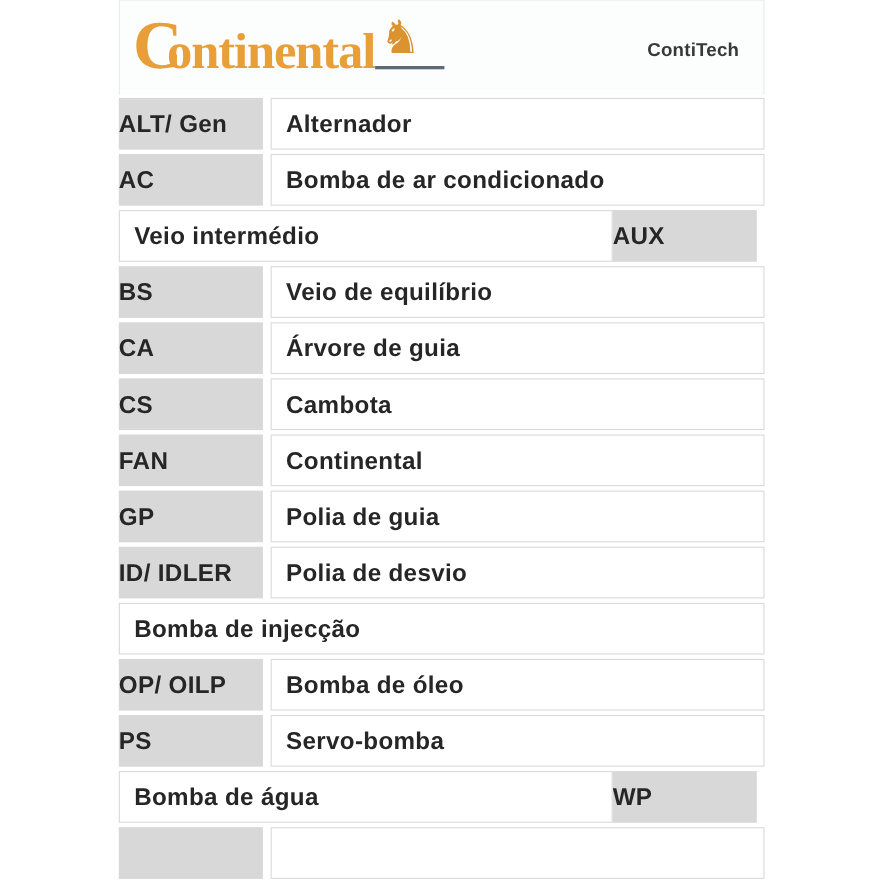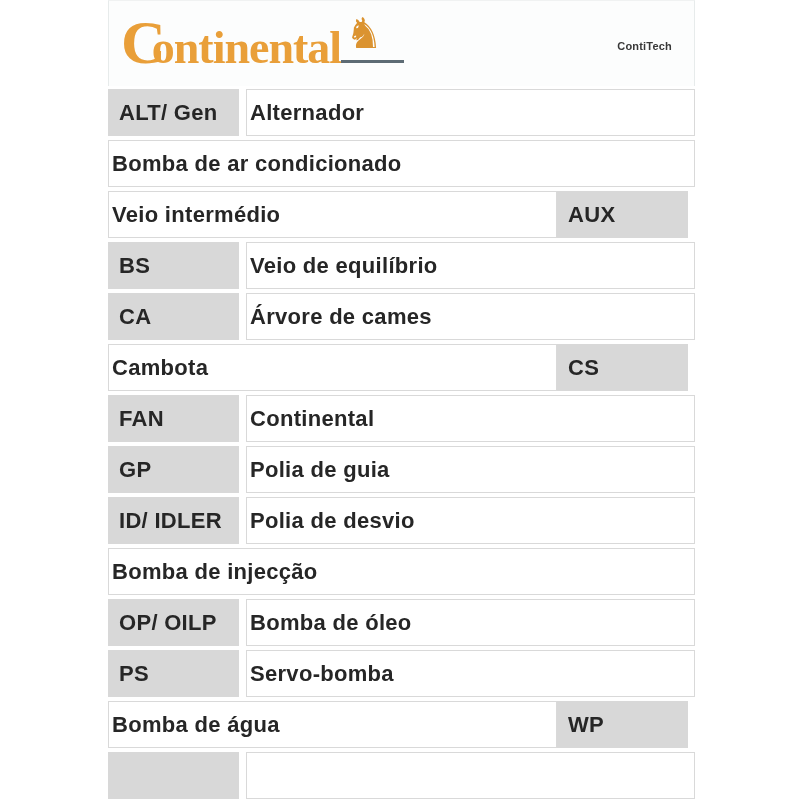--- a/index.html
+++ b/index.html
@@ -72,21 +72,21 @@
   .horse-underline {
     position: absolute;
     left: 0;
     bottom: 8px;
     width: 63px;
     height: 3px;
     background: var(--underline-gray, #5D6B74);
   }
 
   .subbrand {
-    font-size: 11px;
+    font-size: 17px;
     font-weight: bold;
     letter-spacing: 0.2px;
     color: var(--subbrand-gray, #383838);
     margin-top: 4px;
   }
 
   
   .legend-table { margin-top: 3px; }
 
   .row {
@@ -102,30 +102,29 @@
     font-size: 22px;
     letter-spacing: 0.3px;
     color: var(--text-dark, #262626);
     white-space: nowrap;
     overflow: hidden;
   }
 
   .cell.code {
     width: 131px;
     background: var(--cell-gray, #D8D8D8);
-    padding-left: 11px;
     margin-right: 7px;
     flex-shrink: 0;
   }
 
   .cell.desc {
     flex: 1;
     background: #ffffff;
     border: 1px solid var(--divider-gray, #D9D9D9);
-    padding-left: 3px;
+    padding-left: 13px;
   }
 </style>
 </head>
 <body>
 
 <div class="page">
   <div class="content">
 
     <header class="brand-header">
       <div class="logo">
@@ -138,41 +137,42 @@
       <div class="subbrand">ContiTech</div>
     </header>
 
     <main class="legend-table">
   <div class="row">
     <div class="cell code">ALT/ Gen</div>
     <div class="cell desc">Alternador</div>
   </div>
 
   <div class="row">
+    <div class="cell code">AC</div>
     <div class="cell desc">Bomba de ar condicionado</div>
   </div>
 
   <div class="row">
     <div class="cell desc">Veio intermédio</div>
     <div class="cell code">AUX</div>
   </div>
 
   <div class="row">
     <div class="cell code">BS</div>
     <div class="cell desc">Veio de equilíbrio</div>
   </div>
 
   <div class="row">
     <div class="cell code">CA</div>
-    <div class="cell desc">Árvore de cames</div>
-  </div>
-
-  <div class="row">
+    <div class="cell desc">Árvore de guia</div>
+  </div>
+
+  <div class="row">
+    <div class="cell code">CS</div>
     <div class="cell desc">Cambota</div>
-    <div class="cell code">CS</div>
   </div>
 
   <div class="row">
     <div class="cell code">FAN</div>
     <div class="cell desc">Continental</div>
   </div>
 
   <div class="row">
     <div class="cell code">GP</div>
     <div class="cell desc">Polia de guia</div>

